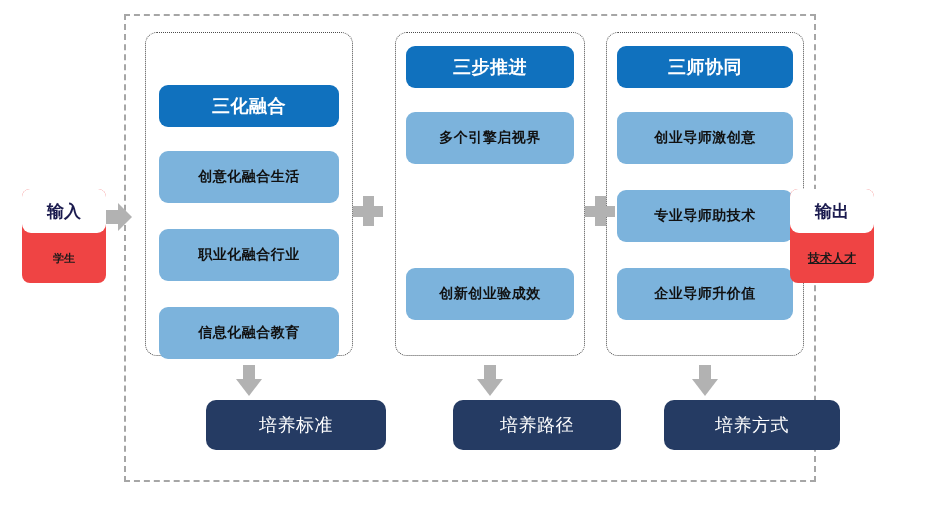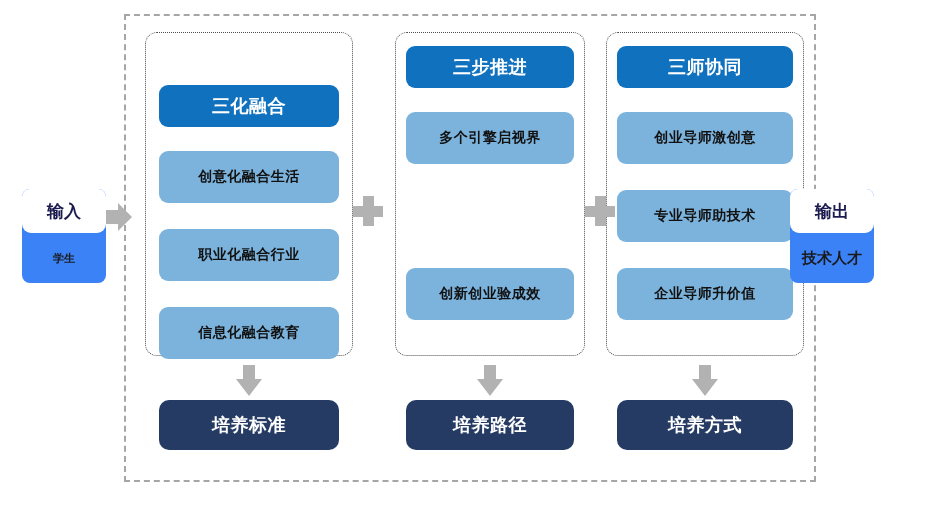--- a/index.html
+++ b/index.html
@@ -66,23 +66,24 @@
   }
   .pill.item {
     background: #7CB3DC;
     color: #111111;
     font-weight: bold;
     font-size: 14px;
   }
   .pill.footer {
     background: #253B63;
     color: #ffffff;
-    font-weight: bold;
+    font-weight: normal;
     font-size: 18px;
     border-radius: 10px;
+    margin-left: 47px;
   }
 
   
   .col1 { left: 159px; width: 180px; margin-top: 39px; }
   .col2 { left: 406px; width: 168px; }
   .col3 { left: 617px; width: 176px; }
 
   .row-h  { top: 46px;  height: 42px; }
   .row-1  { top: 112px; height: 52px; }
   .row-2  { top: 190px; height: 52px; }
@@ -163,21 +164,21 @@
   }
   .arrow-down.d1 { left: 236px; }
   .arrow-down.d2 { left: 477px; }
   .arrow-down.d3 { left: 692px; }
 
   
   .io-box {
     position: absolute;
     width: 84px;
     height: 94px;
-    background: #3b82f6;
+    background: #ef4444;
     border-radius: 8px;
     overflow: hidden;
   }
   .io-box .io-top {
     position: absolute;
     left: 0; top: 0;
     width: 84px;
     height: 44px;
     background: #ffffff;
     border-bottom-left-radius: 9px;
@@ -198,21 +199,21 @@
     display: flex;
     align-items: center;
     justify-content: center;
     color: #1A1A1A;
     font-weight: bold;
     font-size: 11px;
     white-space: nowrap;
   }
   .io-box.input  { left: 22px;  top: 189px; }
   .io-box.output { left: 790px; top: 189px; }
-  .io-box.output .io-bottom { font-size: 15px; }
+  .io-box.output .io-bottom { font-size: 12px; text-decoration: underline; }
 </style>
 </head>
 <body>
 
 <div id="canvas">
 
   <div class="outer-frame"></div>
 
   <div class="col-frame c1"></div>
   <div class="col-frame c2"></div>

